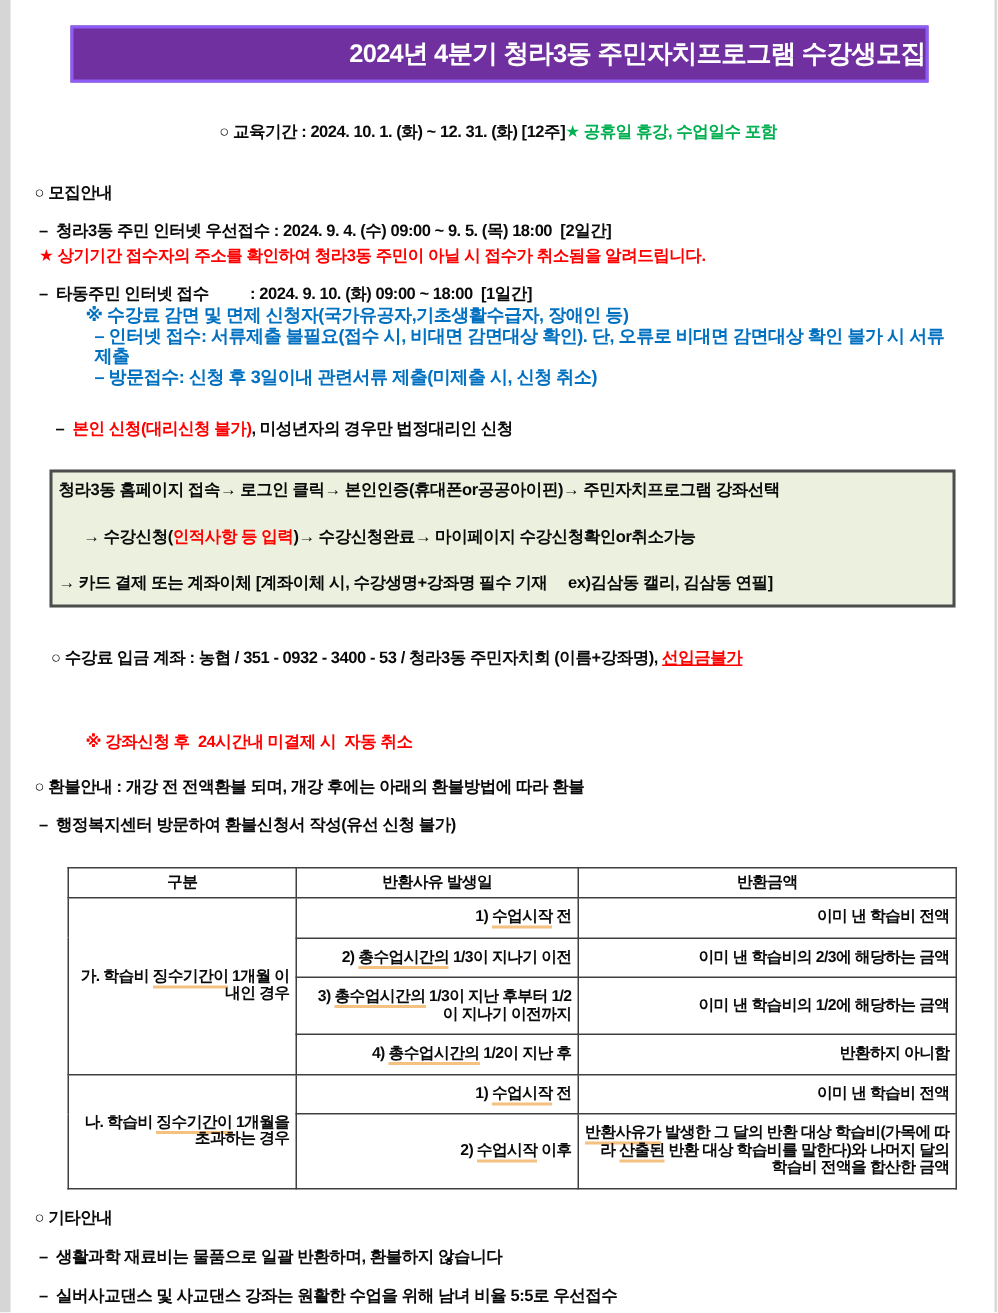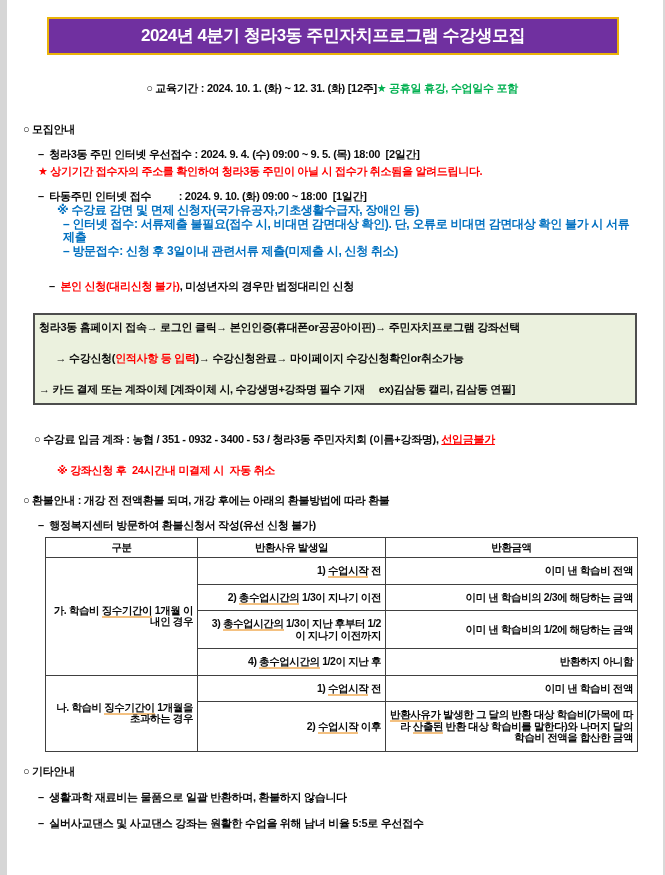--- a/index.html
+++ b/index.html
@@ -7,54 +7,54 @@
     width:665px;height:875px;position:relative;overflow:hidden;
     background:#ffffff;
     font-family:"Liberation Sans","DejaVu Sans",sans-serif;
     color:#0a0a0a;
   }
   .edge-left{position:absolute;left:0;top:0;bottom:0;width:7px;background:#d6d6d6}
   .edge-right{position:absolute;right:0;top:0;bottom:0;width:2px;background:#d9d9d9}
 
   .banner{
     margin:17px 46px 0 47px;height:34px;
-    background:#7030A0;border:2px solid #eab308;
+    background:#7030A0;border:2px solid #8b5cf6;
     color:#fff;font-size:17px;font-weight:800;letter-spacing:-0.5px;
-    text-align:center;line-height:34px;
+    text-align:right;line-height:34px;
   }
 
   .content{padding:0 24px 0 23px;font-size:11px;font-weight:700;letter-spacing:-0.3px}
   .line{line-height:15px;white-space:pre-wrap}
   .row-flex{display:flex;justify-content:center;align-items:baseline}
 
   .red{color:#FF0000}
   .green{color:#00B050}
   .blue{color:#0070C0}
   .u{text-decoration:underline}
-  .ind1{margin-left:15px}
+  .ind1{margin-left:3px}
   .ind2{margin-left:34px}
   .ind3{margin-left:40px}
   .spell{border-bottom:2px solid rgba(240,166,76,.7)}
 
   .mt-edu{margin-top:26px}
   .mt-sec{margin-top:26px}
   .mt-item{margin-top:10px}
   .mt-item2{margin-top:11px}
   .mt-tight{margin-top:2px}
   .blue-block{margin-top:0;font-size:12px}
   .blue-block .line{line-height:13.5px}
 
   .steps-box{
     margin:4px 4px 0 10px;background:#EBF1DE;border:2px solid #4d4d4d;
     text-align:left;padding:5px 4px;
   }
   .steps-box .line{line-height:15.5px}
 
   table{
-    margin:4px 0 0 22px;border-collapse:collapse;width:592px;
+    margin:20px 0 0 22px;border-collapse:collapse;width:592px;
     font-size:10.5px;line-height:11.5px;letter-spacing:-0.4px;table-layout:fixed;
   }
   th,td{border:1px solid #404040;padding:7px 4px;font-weight:700;vertical-align:middle;text-align:right;overflow:hidden}
   th{text-align:center;padding:4px 2px}
   .group-cell{padding-left:17px;text-indent:-13px}
 </style>
 </head>
 <body>
 
 <div class="edge-left"></div>
@@ -90,21 +90,21 @@
     <div class="line">청라3동 홈페이지 접속→ 로그인 클릭→ 본인인증(휴대폰or공공아이핀)→ 주민자치프로그램 강좌선택</div>
     <div class="line">
       <span>→ 수강신청(</span><span class="red">인적사항 등 입력</span><span>)→ 수강신청완료→ 마이페이지 수강신청확인or취소가능</span>
     </div>
     <div class="line">→ 카드 결제 또는 계좌이체 [계좌이체 시, 수강생명+강좌명 필수 기재     ex)김삼동 캘리, 김삼동 연필]</div>
   </div>
 
   <div class="line" style="margin-top:12px">
     <span>○ 수강료 입금 계좌 : 농협 / 351 - 0932 - 3400 - 53 / 청라3동 주민자치회 (이름+강좌명), </span><span class="red u">선입금불가</span>
   </div>
-  <div class="line ind2 red" style="margin-top:1px">※ 강좌신청 후  24시간내 미결제 시  자동 취소</div>
+  <div class="line ind2 red" style="margin-top:26px">※ 강좌신청 후  24시간내 미결제 시  자동 취소</div>
 
   <div class="line" style="margin-top:15px">○ 환불안내 : 개강 전 전액환불 되며, 개강 후에는 아래의 환불방법에 따라 환불</div>
   <div class="line mt-item ind1">–  행정복지센터 방문하여 환불신청서 작성(유선 신청 불가)</div>
 
   <table>
     <colgroup>
         <col style="width:152px">
         <col style="width:188px">
         <col style="width:252px">
       </colgroup>

